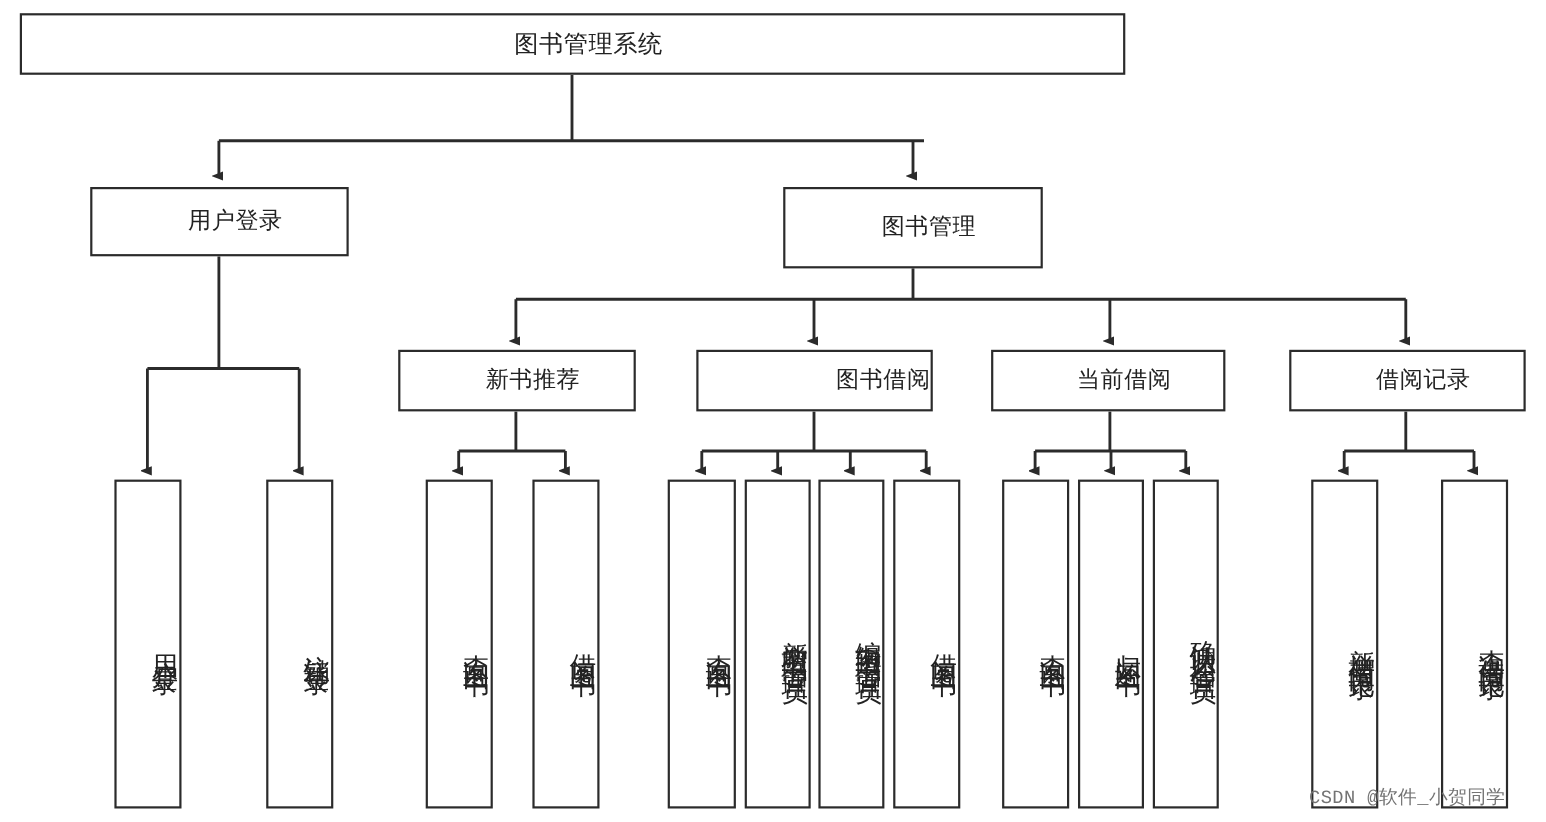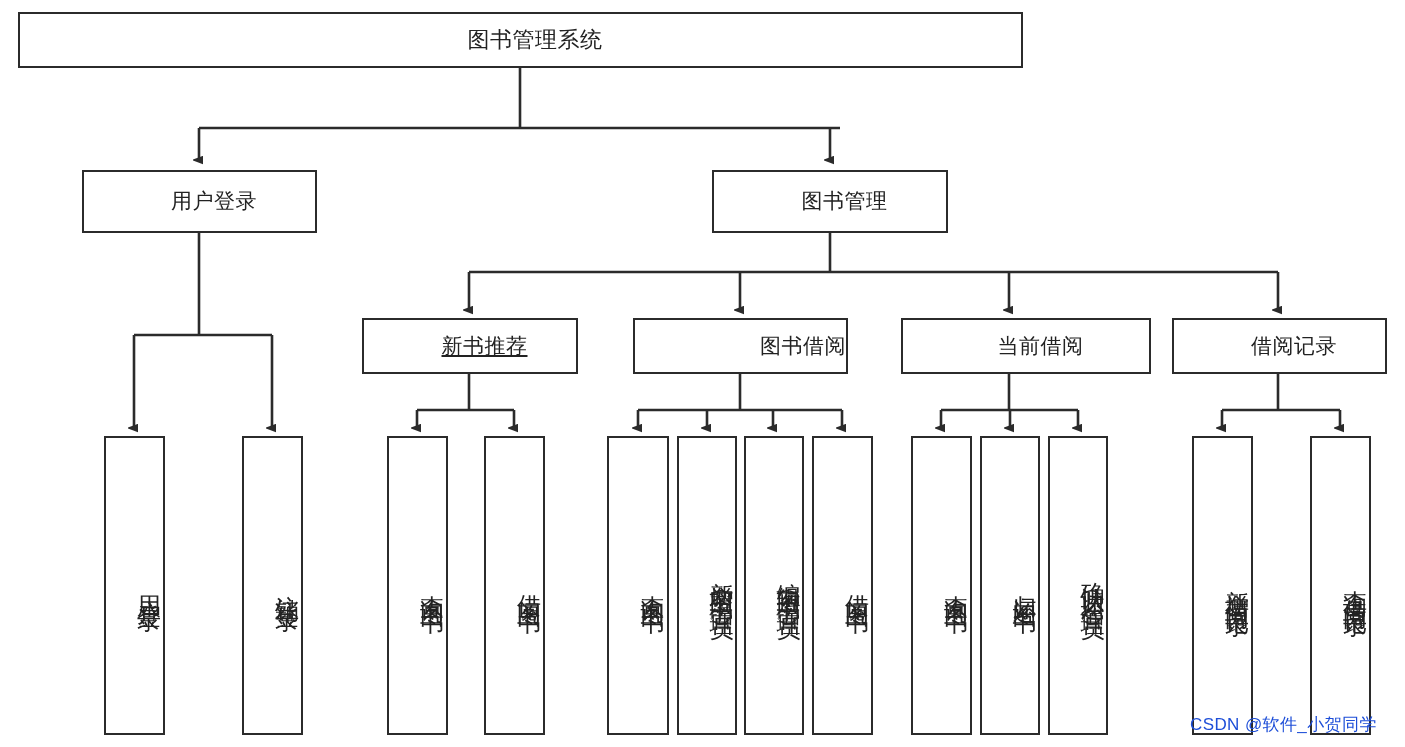--- a/index.html
+++ b/index.html
@@ -60,24 +60,25 @@
     line-height: 1.0;
     letter-spacing: 5px;
     max-height: 282px;
     white-space: normal;
   }
   .watermark {
     position: absolute;
     left: 1190px;
     top: 713px;
     font-size: 17px;
-    color: #1d4ed8;
+    color: #737373;
     white-space: nowrap;
     z-index: 5;
     letter-spacing: 0.4px;
+    font-family: Liberation Mono, monospace;
   }
 </style>
 </head>
 <body>
 
 <div id="canvas">
 
   <svg id="edges" viewBox="0 0 1405 747" xmlns="http://www.w3.org/2000/svg">
     <defs>
       <marker id="arrow" markerWidth="10" markerHeight="10" refX="4.2" refY="4" orient="auto" markerUnits="userSpaceOnUse">
@@ -129,31 +130,31 @@
     </g>
   </svg>
 
   <div class="node horiz root" style="left:18px; top:12px; width:1005px; height:56px;">
     <span class="label">图书管理系统</span>
   </div>
 
   <div class="node horiz" style="left:82px; top:170px; width:235px; height:63px;">
     <span class="label">用户登录</span>
   </div>
-  <div class="node horiz" style="left:712px; top:170px; width:236px; height:63px;">
+  <div class="node horiz" style="left:712px; top:170px; width:236px; height:74px;">
     <span class="label">图书管理</span>
   </div>
 
-  <div class="node horiz" style="left:362px; top:318px; width:216px; height:56px;text-decoration:underline;">
+  <div class="node horiz" style="left:362px; top:318px; width:216px; height:56px;">
     <span class="label">新书推荐</span>
   </div>
   <div class="node horiz" style="left:633px; top:318px; width:215px; height:56px;justify-content:flex-end;">
     <span class="label">图书借阅</span>
   </div>
-  <div class="node horiz" style="left:901px; top:318px; width:250px; height:56px;">
+  <div class="node horiz" style="left:901px; top:318px; width:213px; height:56px;">
     <span class="label">当前借阅</span>
   </div>
   <div class="node horiz" style="left:1172px; top:318px; width:215px; height:56px;text-align:center;">
     <span class="label">借阅记录</span>
   </div>
 
   <div class="node vert" style="left:104px; top:436px; width:61px; height:299px;">
     <span class="label">用户登录</span>
   </div>
   <div class="node vert" style="left:242px; top:436px; width:61px; height:299px;">

